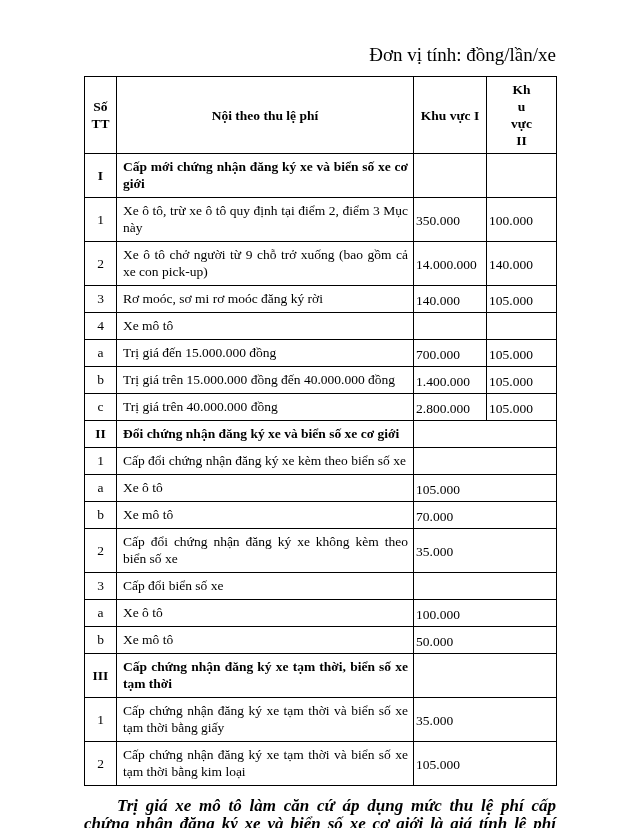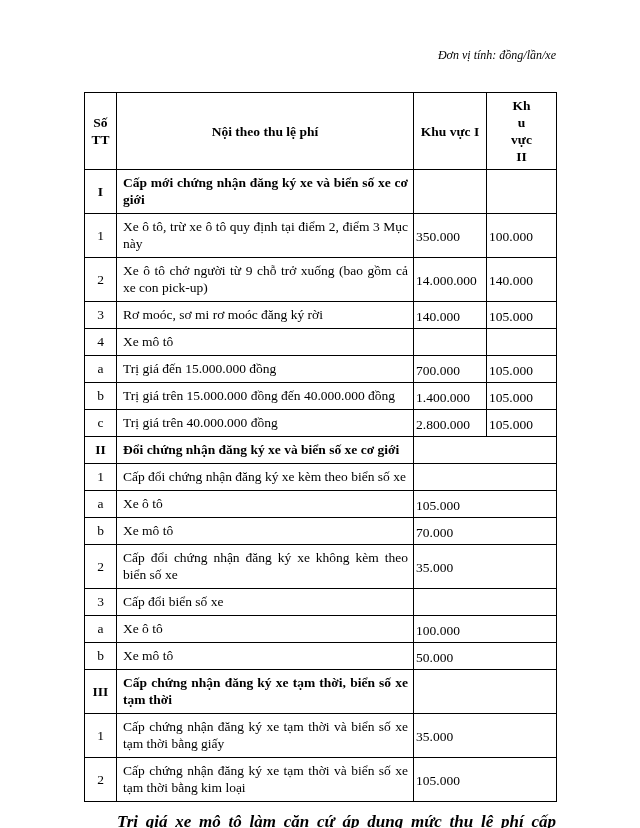--- a/index.html
+++ b/index.html
@@ -9,24 +9,23 @@
     background: #ffffff;
     color: #000000;
     font-family: "Liberation Serif", "DejaVu Serif", serif;
   }
   .page {
     position: relative;
     width: 640px; height: 828px;
     overflow: hidden;
   }
   .unit-note {
-    margin: 46px 84px 28px 0;
+    margin: 46px 84px 12px 0;
     text-align: right;
-    font-style: italic;
-    font-size: 12px;
+    font-size: 19px;
     line-height: 18px;
   }
   table.fee-table {
     border-collapse: collapse;
     table-layout: fixed;
     width: 472px;
     margin-left: 84px;
   }
   .fee-table th, .fee-table td {
     border: 1px solid #000000;

